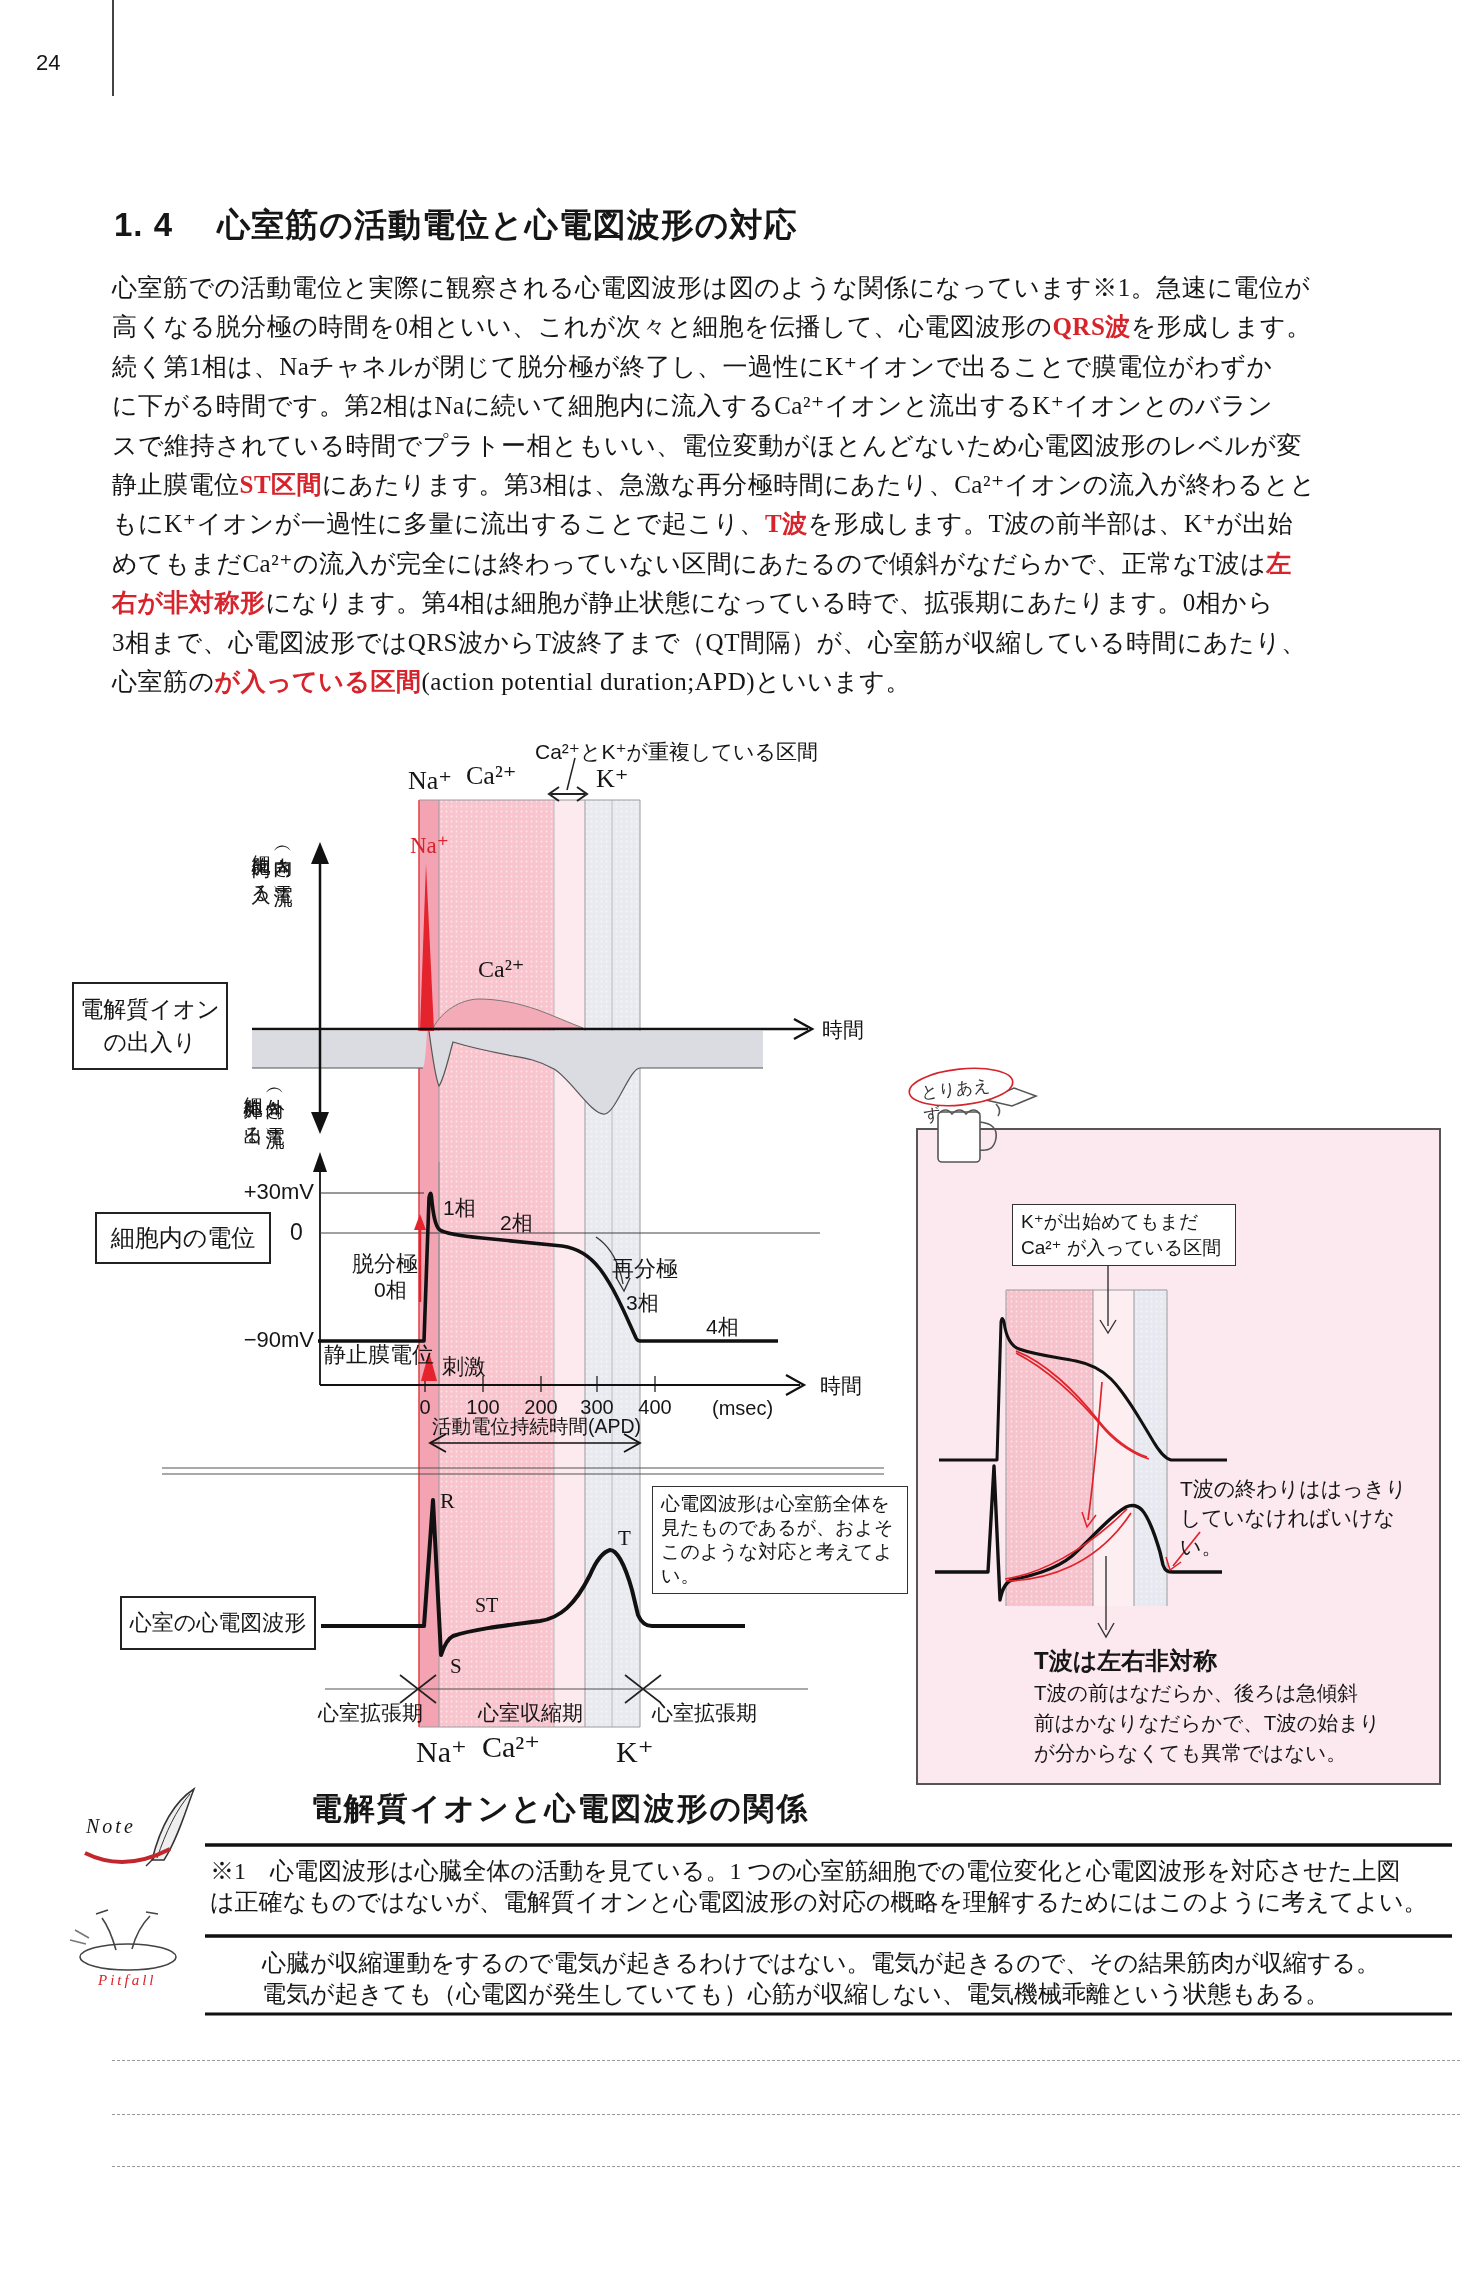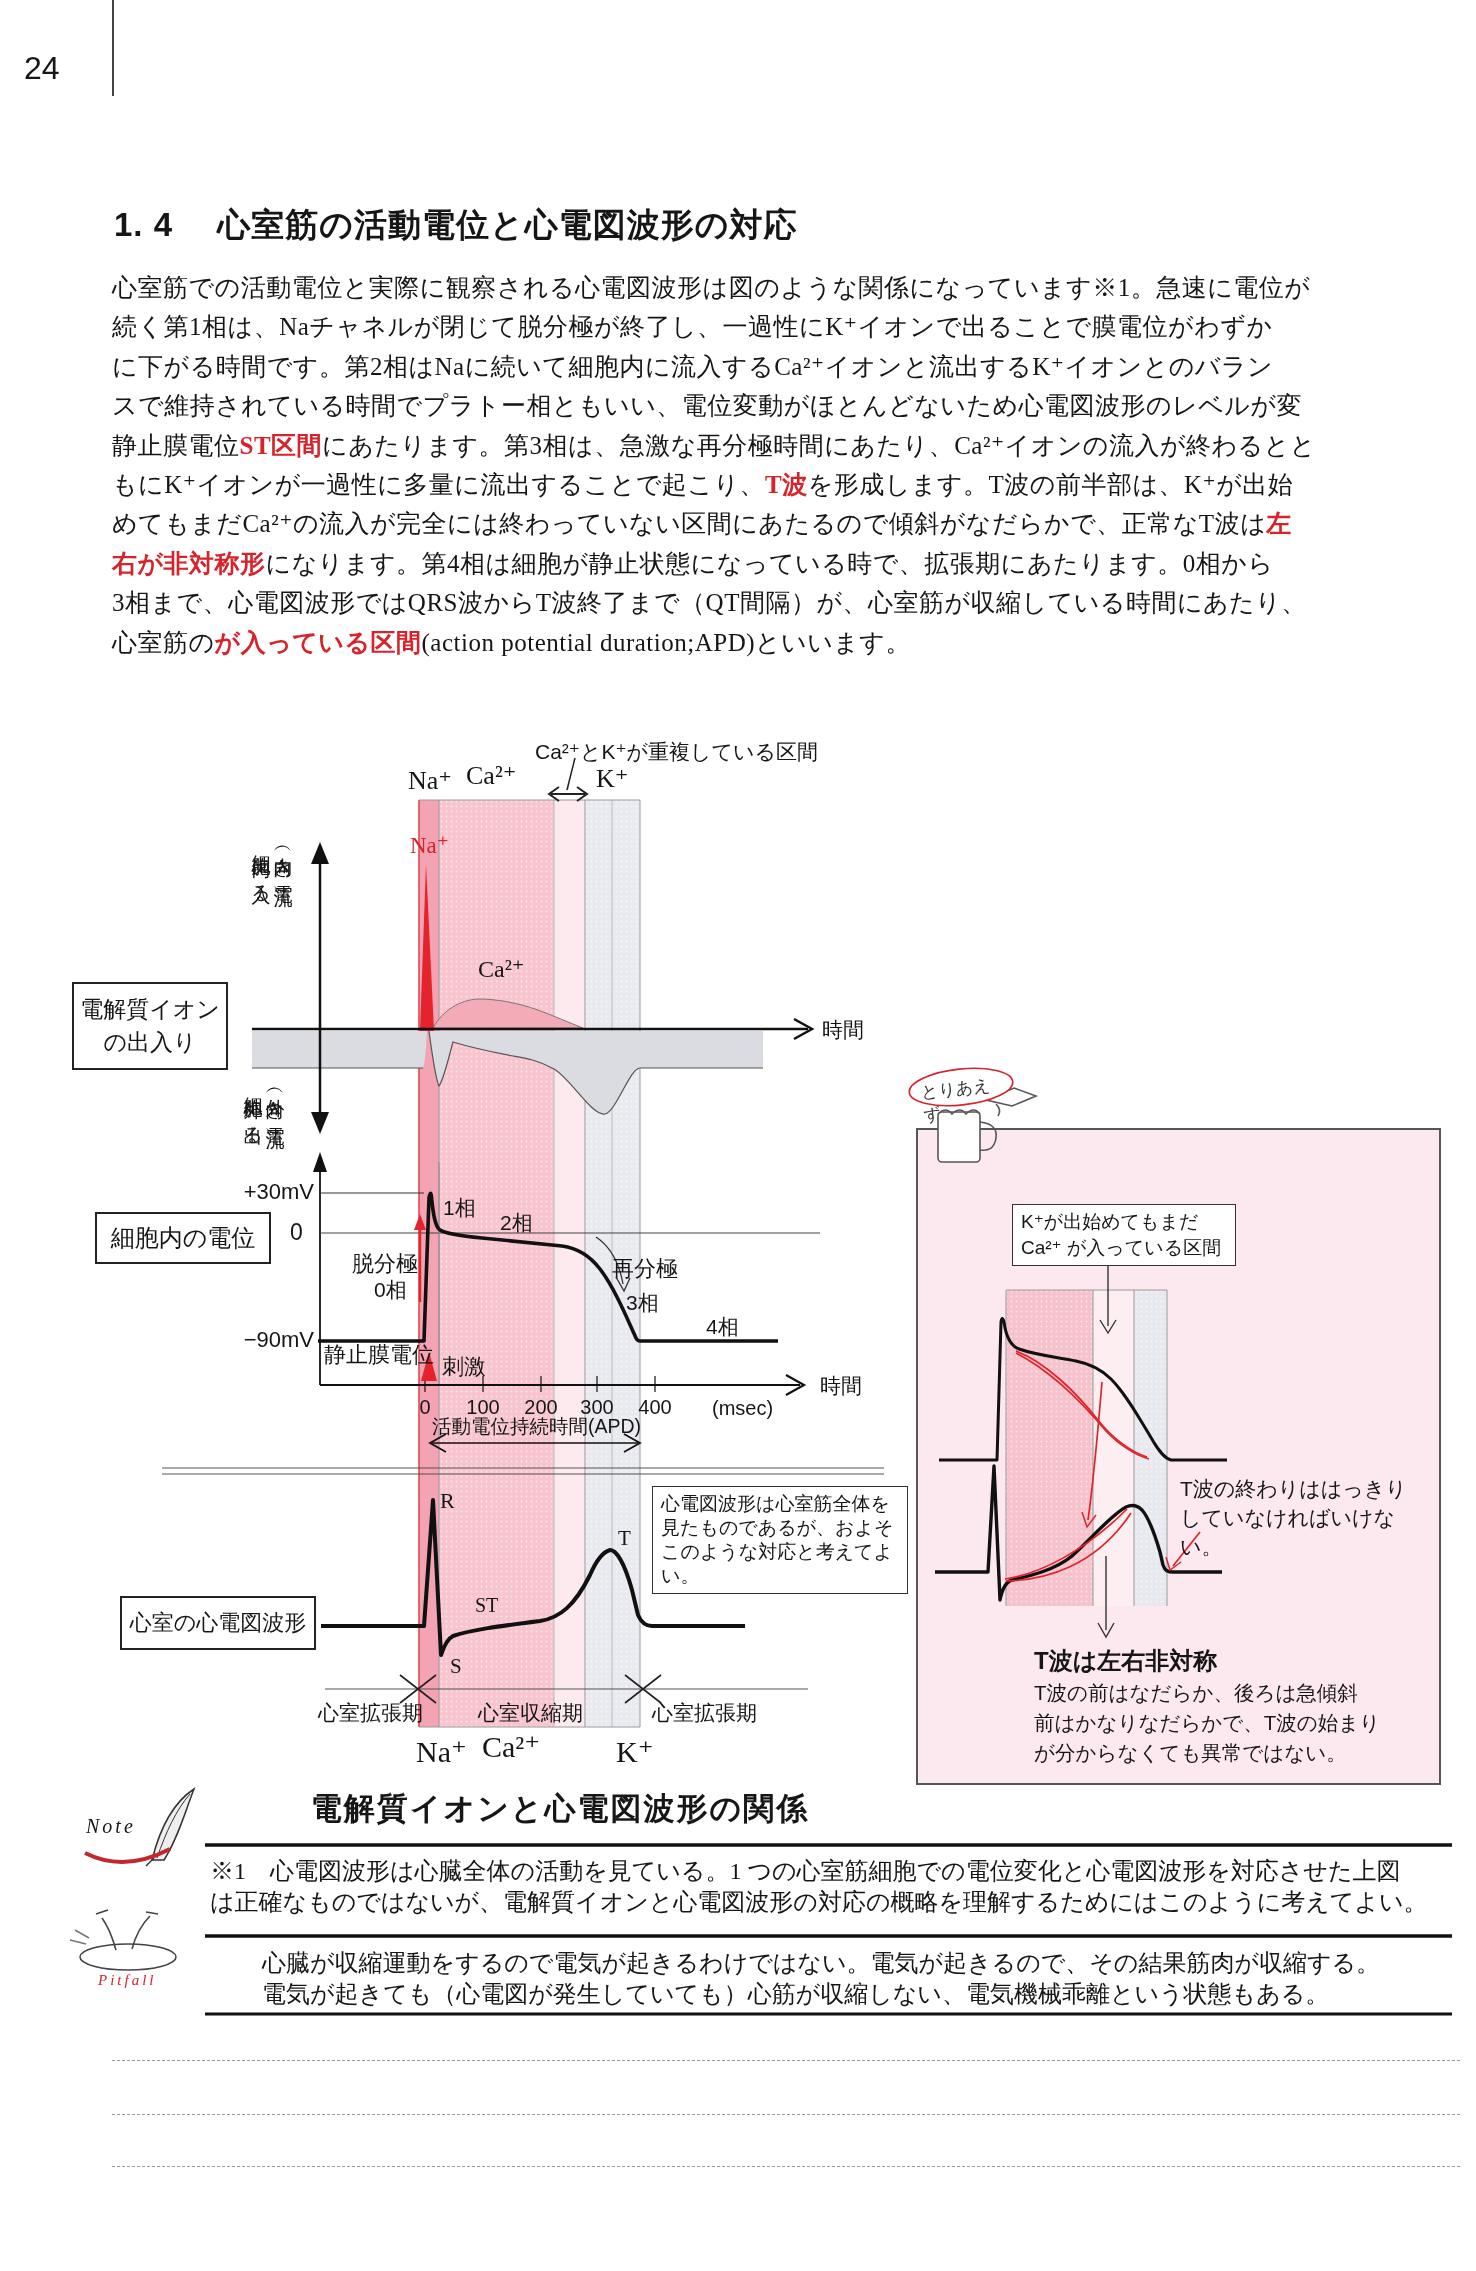--- a/index.html
+++ b/index.html
@@ -211,25 +211,26 @@
       <g fill="none" stroke="#444" stroke-width="1.6">
         <ellipse cx="128" cy="1957" rx="48" ry="13" fill="#fff"></ellipse>
         <path d="M116,1950 C112,1936 108,1926 102,1918"></path>
         <path d="M132,1949 C136,1934 142,1924 150,1916"></path>
         <path d="M96,1914 l12,-4 M146,1912 l12,2"></path>
         <path d="M75,1930 l14,8 M70,1940 l16,4" stroke="#777"></path>
       </g>
     </g>
   </svg>
 
-  <div class="abs sans" style="left:24px;top:50px;font-size:32px;">24</div>
+  <div class="abs sans" style="left:36px;top:50px;font-size:22px;">24</div>
   <div class="abs sans" style="left:114px;top:203px;font-size:33px;font-weight:bold;letter-spacing:1px;">1. 4　 心室筋の活動電位と心電図波形の対応</div>
 
   <div class="abs" style="left:112px;top:268px;width:1270px;">
     <div class="bodyline"><span>心室筋での活動電位と実際に観察される心電図波形は図のような関係になっています※1。急速に電位が</span><span class="rd"></span><span></span></div>
+    <div class="bodyline"><span>高くなる脱分極の時間を0相といい、これが次々と細胞を伝播して、心電図波形の</span><span class="rd">QRS波</span><span>を形成します。</span></div>
     <div class="bodyline"><span>続く第1相は、Naチャネルが閉じて脱分極が終了し、一過性にK⁺イオンで出ることで膜電位がわずか</span><span class="rd"></span><span></span></div>
     <div class="bodyline"><span>に下がる時間です。第2相はNaに続いて細胞内に流入するCa²⁺イオンと流出するK⁺イオンとのバラン</span><span class="rd"></span><span></span></div>
     <div class="bodyline"><span>スで維持されている時間でプラトー相ともいい、電位変動がほとんどないため心電図波形のレベルが変</span><span class="rd"></span><span></span></div>
     <div class="bodyline"><span>静止膜電位</span><span class="rd">ST区間</span><span>にあたります。第3相は、急激な再分極時間にあたり、Ca²⁺イオンの流入が終わるとと</span></div>
     <div class="bodyline"><span>もにK⁺イオンが一過性に多量に流出することで起こり、</span><span class="rd">T波</span><span>を形成します。T波の前半部は、K⁺が出始</span></div>
     <div class="bodyline"><span>めてもまだCa²⁺の流入が完全には終わっていない区間にあたるので傾斜がなだらかで、正常なT波は</span><span class="rd">左</span><span></span></div>
     <div class="bodyline"><span class="rd">右が非対称形</span><span>になります。第4相は細胞が静止状態になっている時で、拡張期にあたります。0相から</span></div>
     <div class="bodyline"><span>3相まで、心電図波形ではQRS波からT波終了まで（QT間隔）が、心室筋が収縮している時間にあたり、</span><span class="rd"></span><span></span></div>
     <div class="bodyline"><span>心室筋の</span><span class="rd">が入っている区間</span><span>(action potential duration;APD)といいます。</span></div>
   </div>

